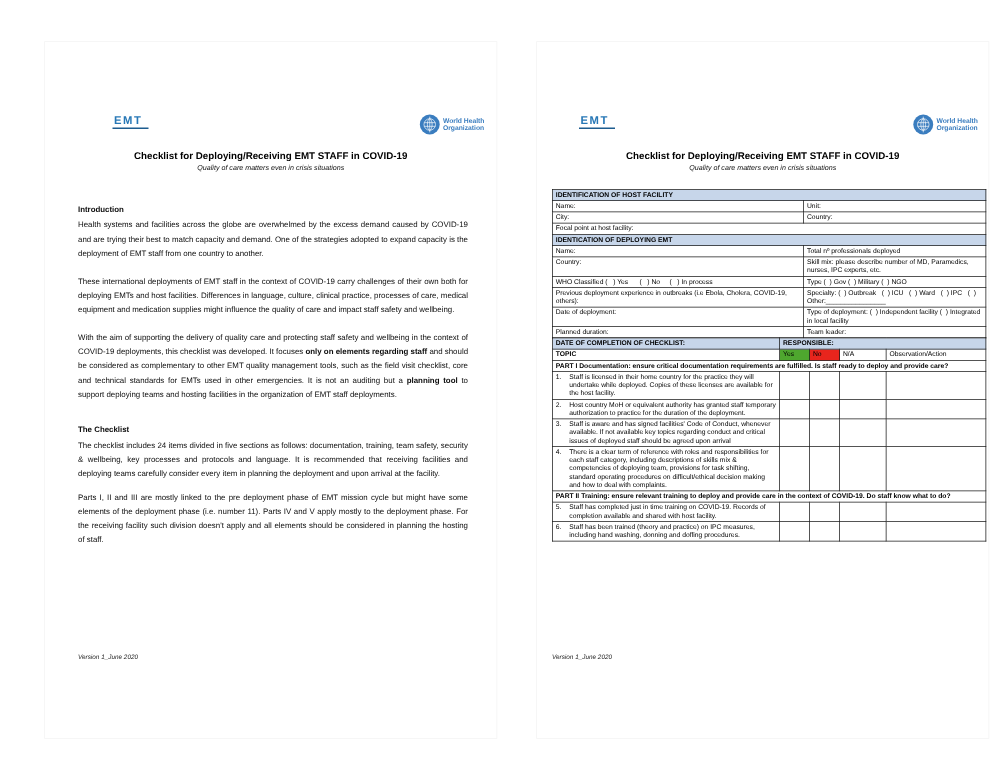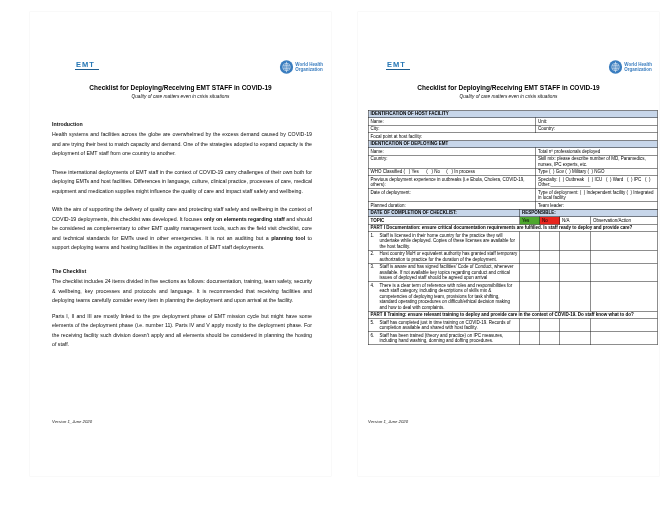--- a/index.html
+++ b/index.html
@@ -1,17 +1,17 @@
 <!DOCTYPE html>
 <html><head>
 <meta charset="utf-8">
 <style>
   html,body{margin:0;padding:0;}
   body{width:663px;height:512px;background:#ffffff;font-family:"Liberation Sans",sans-serif;position:relative;overflow:hidden;}
-  .page-wrap{position:absolute;top:12px;width:301px;height:464px;}
+  .page-wrap{position:absolute;top:28px;width:301px;height:464px;}
   .page{width:602px;height:928px;transform:scale(0.5);transform-origin:0 0;background:#fff;position:relative;box-shadow:0 0 0 1px rgba(0,0,0,0.05);}
   
   .logo-row{position:relative;height:34px;padding-top:96px;}
   .emt-logo{display:inline-block;color:#2878b6;font-weight:bold;font-size:15px;letter-spacing:2px;border-bottom:2.5px solid #1d5c8f;padding:0 8px 1px 2px;margin-left:90px;}
   .p2 .emt-logo{margin-left:56px;}
   .who-logo{position:absolute;right:16px;top:96px;display:flex;align-items:center;gap:4px;}
   .p2 .who-logo{right:14px;}
   .who-text{color:#3a7dbf;font-size:9px;line-height:9.5px;font-weight:600;}
   .doc-title{text-align:center;font-weight:bold;font-size:13px;margin-top:14px;color:#000;}
   .doc-subtitle{text-align:center;font-style:italic;font-size:9.5px;margin-top:4px;color:#111;}

